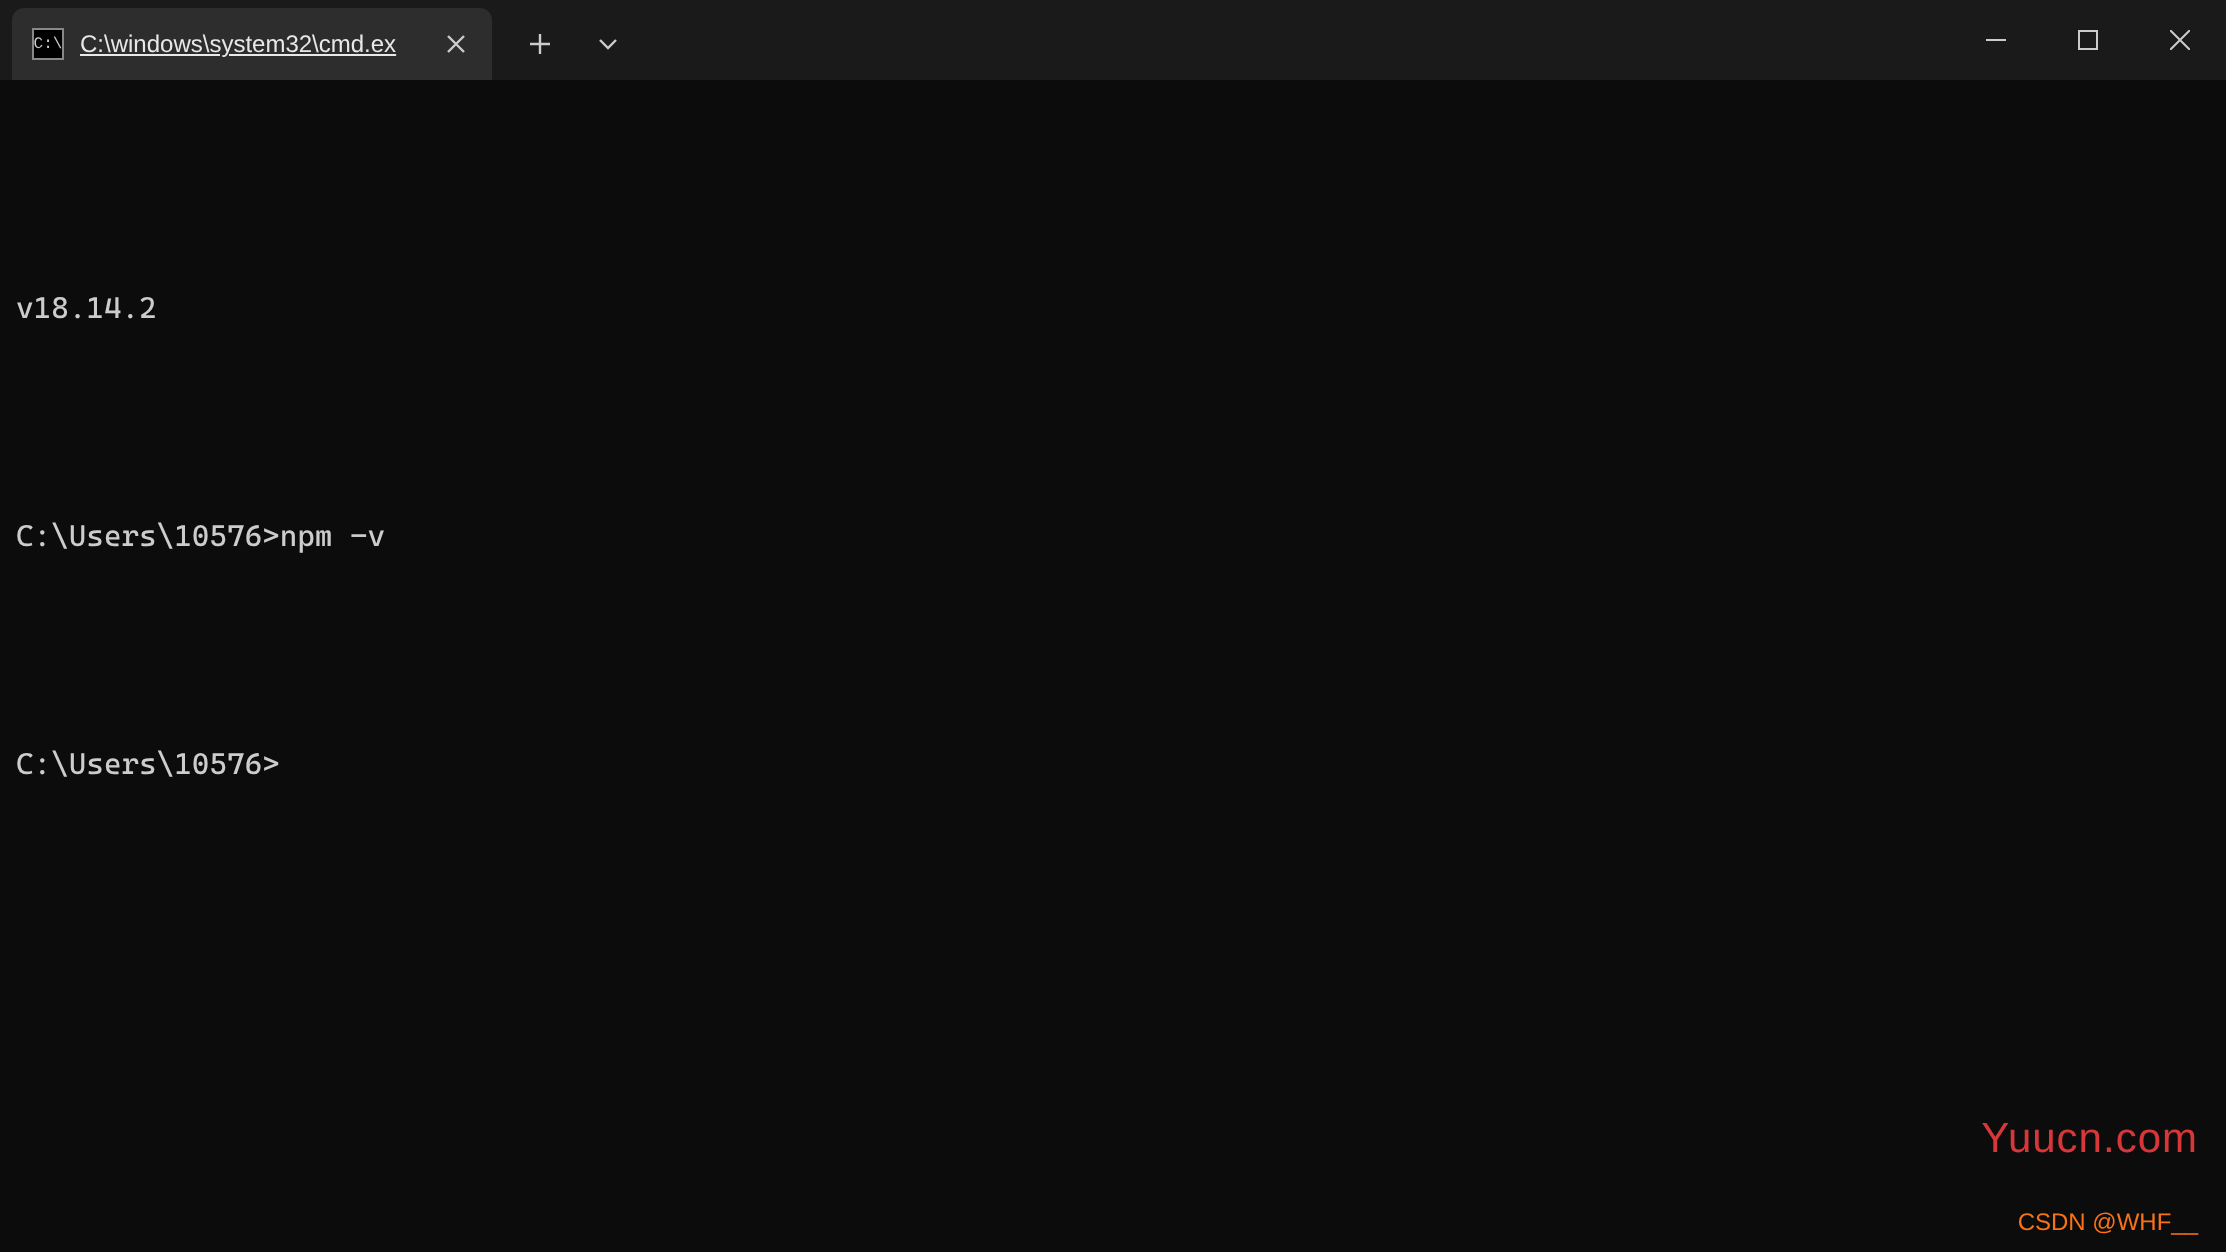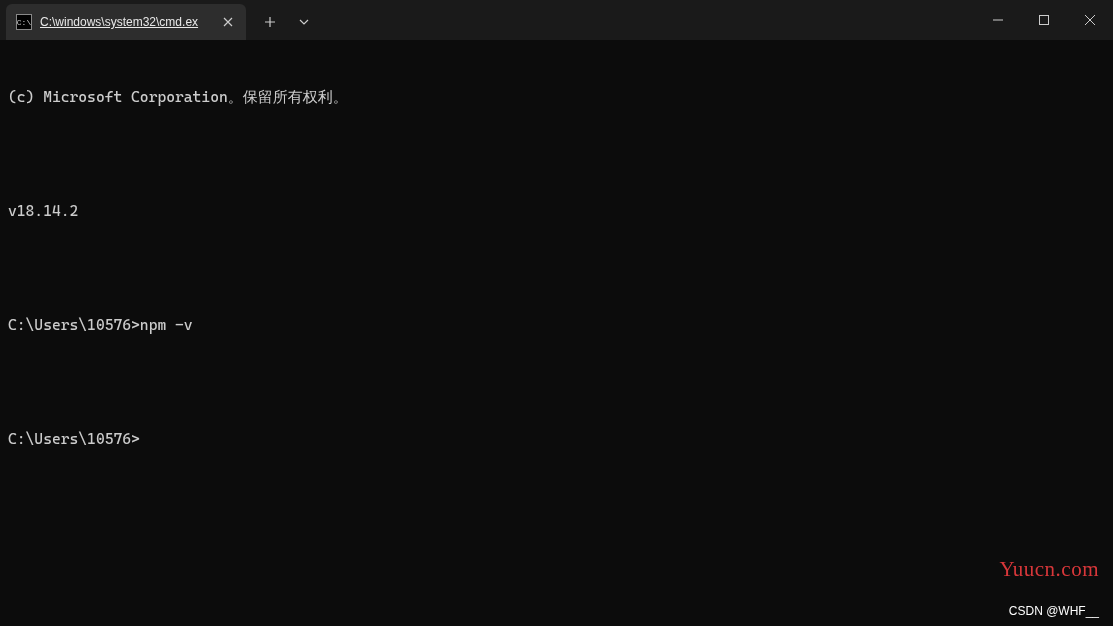--- a/index.html
+++ b/index.html
@@ -102,29 +102,29 @@
       white-space: pre;
       font-family: Consolas, "Cascadia Mono", monospace;
     }
     .line { min-height: 19px; }
     .cursor { display: inline-block; }
     .watermark1 {
       position: absolute;
       bottom: 44px;
       right: 14px;
       color: #d8373a;
-      font-family: Liberation Serif, serif;
+      font-family: Liberation Sans, sans-serif;
       font-size: 21px;
       letter-spacing: 0.5px;
     }
     .watermark2 {
       position: absolute;
       bottom: 8px;
       right: 14px;
-      color: #ffffff;
+      color: #f97316;
       font-family: "Segoe UI", sans-serif;
       font-size: 12px;
     }
     svg { display: block; }
   </style>
 </head>
 <body>
 
 <div class="titlebar">
   <div class="tab">
@@ -162,21 +162,20 @@
     </div>
     <div class="win-btn close">
       <svg width="10" height="10" viewBox="0 0 10 10">
           <path d="M0 0 L10 10 M10 0 L0 10" stroke="#ccc" stroke-width="1"></path>
         </svg>
     </div>
   </div>
 </div>
 
 <div class="terminal">
-  <div class="line">(c) Microsoft Corporation。保留所有权利。</div>
   <div class="line"></div>
   <div class="line">v18.14.2</div>
   <div class="line"></div>
   <div class="line">C:\Users\10576&gt;npm -v</div>
   <div class="line"></div>
   <div class="line"><span>C:\Users\10576&gt;</span><span class="cursor"></span></div>
 </div>
 
 <div class="watermark1">Yuucn.com</div>
 <div class="watermark2">CSDN @WHF__</div>

